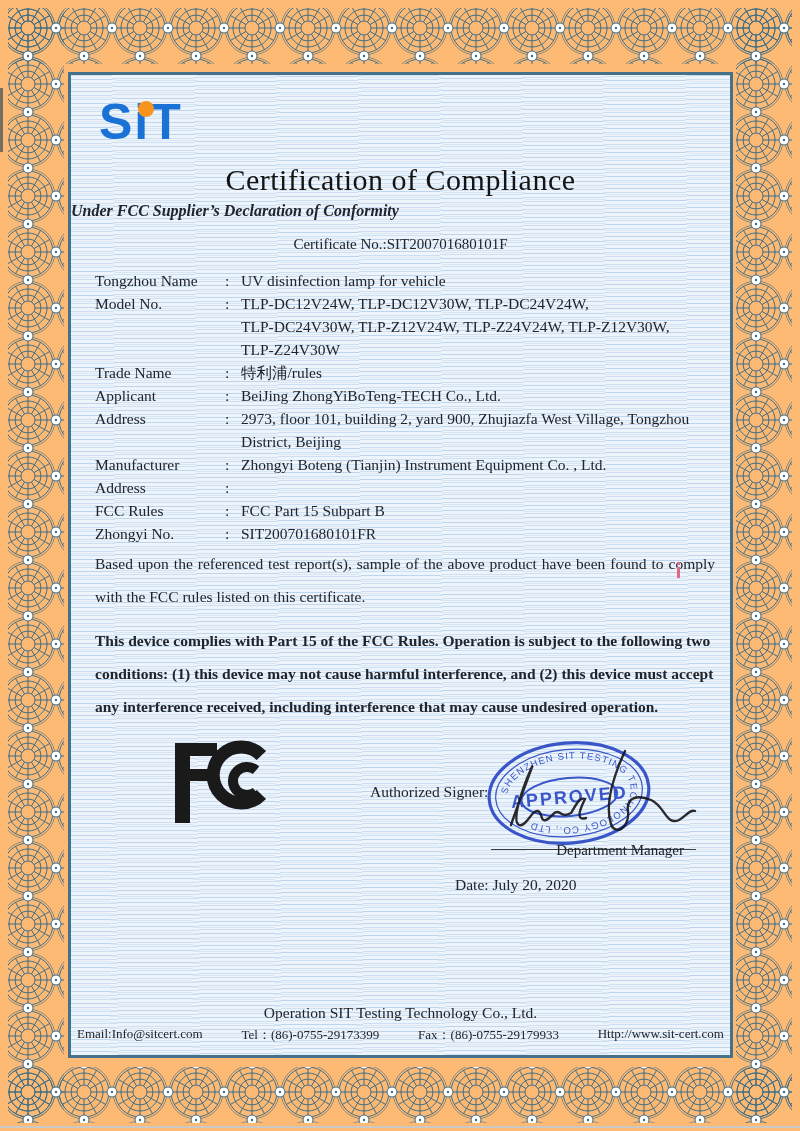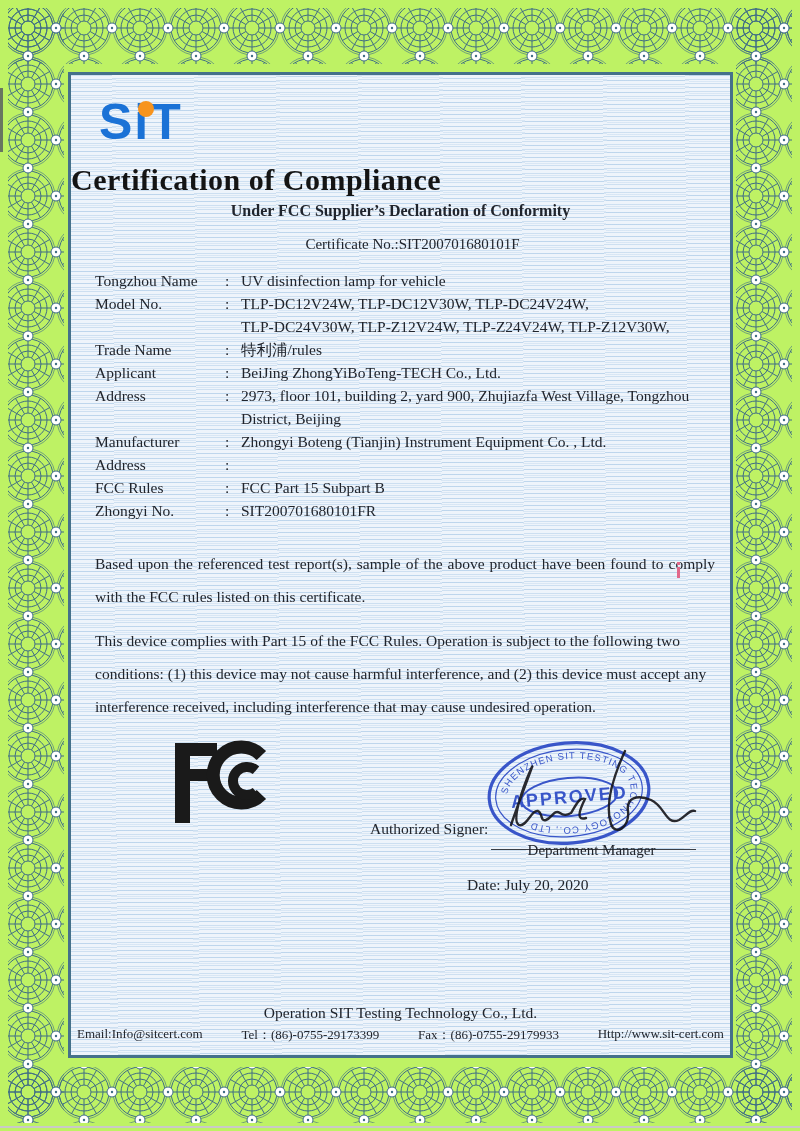--- a/index.html
+++ b/index.html
@@ -1,61 +1,61 @@
 <!DOCTYPE html>
 <html><head>
 <meta charset="utf-8">
 <style>
   html,body { margin:0; padding:0; background:#ffffff; }
-  .page { position:relative; width:800px; height:1131px; background:#bef264; overflow:hidden;
+  .page { position:relative; width:800px; height:1131px; background:#fdba74; overflow:hidden;
           font-family:"Liberation Serif", serif; color:#20242c; }
 
   
   .border-svg { position:absolute; left:0; top:0; }
 
   
   .panel { position:absolute; left:68px; top:72px; width:665px; height:986px; box-sizing:border-box;
            border:3px solid #45718a;
            background-color:#eef4fb;
            background-image:
              repeating-linear-gradient(179.3deg, rgba(120,170,215,.28) 0 1px, rgba(255,255,255,0) 1px 4px),
              repeating-linear-gradient(180.7deg, rgba(120,170,215,.18) 0 1px, rgba(255,255,255,0) 1px 6px); }
 
   .logo { position:absolute; left:28px; top:22px; font-family:"Liberation Sans", sans-serif;
           font-weight:bold; font-size:50px; line-height:1; letter-spacing:2px; color:#1b72d6; }
   .logo-dot { position:absolute; left:39px; top:4px; width:16px; height:16px; border-radius:50%;
               background:#f7941e; }
 
-  .title { position:absolute; top:88px; left:0; width:100%; 
-           font-size:30px; font-weight:bold; letter-spacing:.5px; color:#141414; }
-  .subtitle { position:absolute; top:127px; left:0; width:100%; text-align:center;
-              font-size:16px; font-weight:bold; }
-  .certno { position:absolute; top:161px; left:0; width:100%; text-align:center; font-size:15px;padding-left:12px; }
+  .title { position:absolute; top:88px; left:0; width:100%; text-align:center;
+           font-size:30px; font-weight:normal; letter-spacing:.5px; color:#141414; }
+  .subtitle { position:absolute; top:127px; left:0; width:100%; 
+              font-size:16px; font-style:italic; font-weight:bold; }
+  .certno { position:absolute; top:161px; left:0; width:100%; text-align:center; font-size:15px; }
 
   .fields { position:absolute; top:194px; left:24px; width:628px; font-size:15.5px; line-height:23px; }
   .field-row { display:grid; grid-template-columns:130px 16px 1fr; }
   .field-line { display:block; }
 
   .paras { position:absolute; top:472px; left:24px; width:620px; font-size:15.5px; line-height:33px; }
   .paras p { margin:0; }
   .paras .p1 { text-align:justify; }
-  .paras .p2 { margin-top:11px; }
+  .paras .p2 { margin-top:11px;font-weight:bold; }
 
   .ink-mark { position:absolute; left:606px; top:492px; width:3px; height:11px; background:#e2688a; }
   .ink-mark::before { content:""; position:absolute; left:0; top:-5px; width:3px; height:3px; background:#e2688a; }
 
   .fcc { position:absolute; left:94px; top:654px; }
   .stamp { position:absolute; left:398px; top:652px; transform:rotate(-5deg); opacity:.92; }
   .signature { position:absolute; left:402px; top:664px; }
 
-  .signer-label { position:absolute; left:299px; top:745px; font-size:15.5px; }
+  .signer-label { position:absolute; left:299px; top:708px; font-size:15.5px; }
   .signer-line { position:absolute; left:420px; top:760px; width:205px; height:14px;
                  border-bottom:1.5px solid #3a3f46; }
-  .signer-title { position:absolute; left:428px; top:767px; width:185px; text-align:center; font-size:15px; }
-  .date-line { position:absolute; left:384px; top:801px; font-size:15.5px;margin-left:12px; }
+  .signer-title { position:absolute; left:428px; top:767px; width:185px; text-align:right; font-size:15px; }
+  .date-line { position:absolute; left:384px; top:801px; font-size:15.5px; }
 
   .footer-company { position:absolute; top:929px; left:0; width:100%; text-align:center; font-size:15.5px; }
   .footer-contacts { position:absolute; top:951px; left:6px; right:6px; display:flex;
                      justify-content:space-between; font-size:13px;
                      font-family:"Liberation Serif","DejaVu Sans",serif; }
 
   .scan-edge-left { position:absolute; left:0; top:88px; width:3px; height:64px; background:#59605f; opacity:.85; }
   .scan-edge-bottom { position:absolute; left:0; right:0; top:1126px; height:2px; background:#c9c9c7; }
 </style>
 </head>
@@ -124,20 +124,21 @@
         <span>Tongzhou Name</span>
         <span>:</span>
         <span>UV disinfection lamp for vehicle</span>
       </div>
       <div class="field-row">
         <span>Model No.</span>
         <span>:</span>
         <span>
           <span class="field-line">TLP-DC12V24W, TLP-DC12V30W, TLP-DC24V24W,</span>
           <span class="field-line">TLP-DC24V30W, TLP-Z12V24W, TLP-Z24V24W, TLP-Z12V30W,</span>
+          <span class="field-line">TLP-Z24V30W</span>
         </span>
       </div>
       <div class="field-row">
         <span>Trade Name</span>
         <span>:</span>
         <span>特利浦/rules</span>
       </div>
       <div class="field-row">
         <span>Applicant</span>
         <span>:</span>

